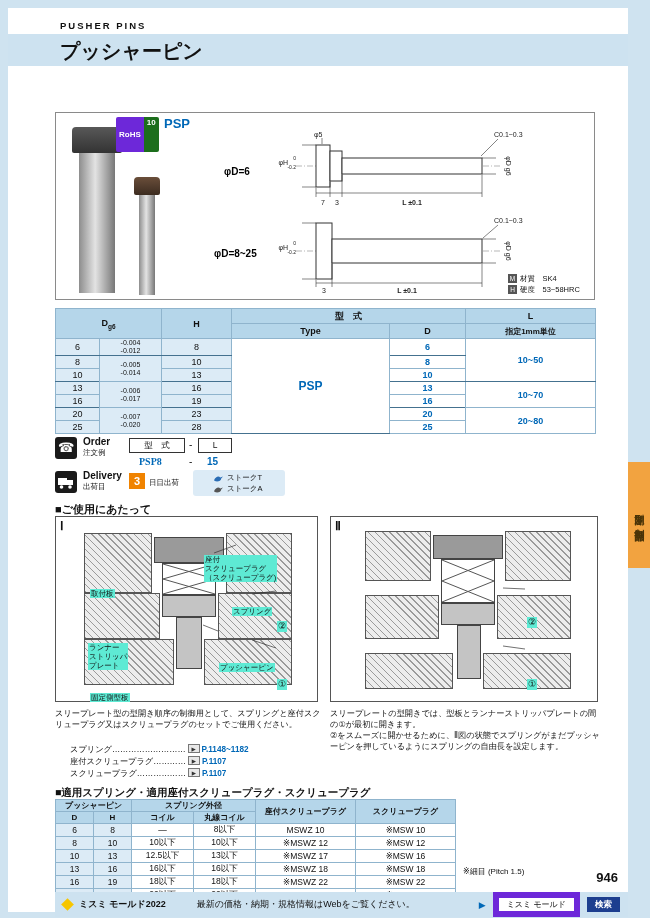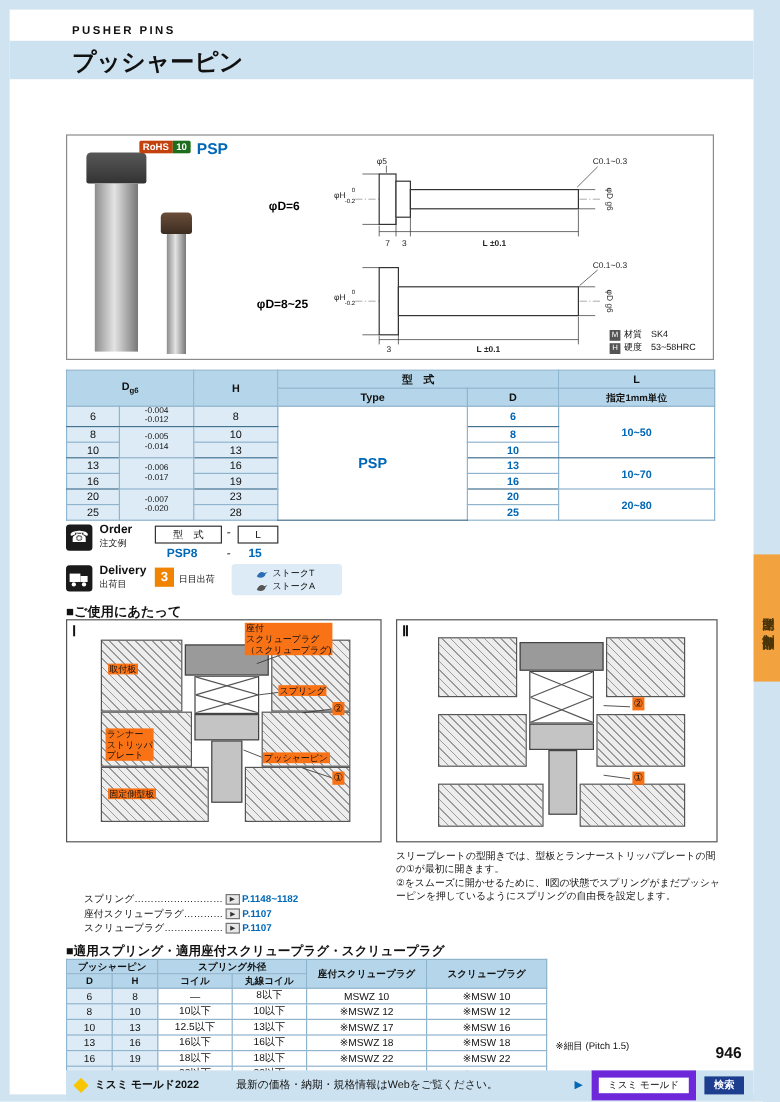--- a/index.html
+++ b/index.html
@@ -7,40 +7,40 @@
   body { position:relative; background:#cfe3f0; font-family:"Liberation Sans","DejaVu Sans",sans-serif; overflow:hidden; color:#111; }
   .content { position:absolute; left:8px; top:8px; width:620px; height:904px; background:#fff; }
   .abs { position:absolute; }
   .blue { color:#0068b7; font-weight:bold; }
   .band { background:#cde2f0; }
   
   .panel { border:1px solid #8a8a8a; background:#fff; }
   .cap { background:linear-gradient(180deg,#585858,#333); border-radius:4px 4px 2px 2px; }
   .pinbody { background:linear-gradient(90deg,#8d8d8d,#e3e3e3 45%,#777); }
   .badge { display:flex; font-size:8px; font-weight:bold; color:#fff; border-radius:2px; overflow:hidden; }
-  .badge .r1 { background:#c2410c; padding:1px 3px; }
+  .badge .r1 { background:#6d28d9; padding:13px 3px; }
   .badge .r2 { background:#1c6e1c; padding:1px 3px; }
   .mat-tag { display:inline-block; width:9px; height:9px; background:#555; color:#fff; font-size:6.5px; text-align:center; line-height:9px; margin-right:3px; }
   
   table.spec { border-collapse:collapse; table-layout:fixed; width:540px; font-size:9px; }
   table.spec th, table.spec td { border:1px solid #8fb4cd; text-align:center; padding:0; }
   table.spec { border:1px solid #44718f; }
   table.spec th { background:#b5d6ea; font-size:9px; height:15px; font-weight:bold; }
   table.spec td { height:13px; }
   td.tint { background:#dcebf6; }
   td.tol { font-size:7px; line-height:1.15; background:#dcebf6; }
   tr.grp td { border-bottom-color:#44718f; }
   
   table.apply { border-collapse:collapse; table-layout:fixed; width:400px; font-size:8.5px; border:1px solid #44718f; }
   table.apply th, table.apply td { border:1px solid #8fb4cd; text-align:center; padding:0; height:11px; }
   table.apply th { background:#b5d6ea; font-weight:bold; font-size:8px; height:12px; }
   
   .figbox { border:1px solid #555; background:#fff; }
   .hatch { background:repeating-linear-gradient(45deg,#9a9a9a 0px,#9a9a9a 1px,#ededed 1px,#ededed 5px); border:1px solid #555; }
-  .dlab { position:absolute; font-size:7.5px; background:#f97316; padding:0 1px; line-height:1.2; white-space:nowrap; }
+  .dlab { position:absolute; font-size:7.5px; background:#5eead4; padding:0 1px; line-height:1.2; white-space:nowrap;margin-top:36px; }
   .numeral { position:absolute; left:4px; top:2px; font-family:"Liberation Serif",serif; font-weight:bold; font-size:12px; }
   .part { position:absolute; border:1px solid #444; }
   .smalltxt { font-size:8.2px; line-height:1.35; }
   .ref-icon { display:inline-block; width:12px; height:9px; border:1px solid #777; background:#e8e8e8; font-size:5.5px; text-align:center; line-height:9px; color:#333; vertical-align:1px; margin:0 2px; }
   .sq-icon { width:22px; height:22px; background:#1a1a1a; border-radius:3px; color:#fff; text-align:center; }
   .obox { border:1px solid #333; background:#fff; text-align:center; font-size:8.5px; }
   .stork { background:#dcebf6; border-radius:3px; font-size:7.5px; display:flex; flex-direction:column; justify-content:center; padding:1px 20px; gap:1px; }
   .stork .row { display:flex; align-items:center; gap:3px; }
   .side-tab { position:absolute; left:628px; top:462px; width:22px; height:106px; background:#f2a340; display:flex; align-items:center; justify-content:center; }
   .side-tab span { writing-mode:vertical-rl; font-size:10px; font-weight:bold; color:#4a3408; letter-spacing:1px; }
@@ -212,21 +212,21 @@
     </tbody>
   </table>
 
   <div class="abs" style="left:47px;top:428px;width:540px;height:34px;">
     <div class="abs sq-icon" style="left:0;top:1px;font-size:13px;line-height:22px;"><span>☎</span></div>
     <div class="abs" style="left:28px;top:0;font-size:10px;font-weight:bold;text-align:right;">Order</div>
     <div class="abs" style="left:28px;top:12px;font-size:7.5px;">注文例</div>
     <div class="abs obox" style="left:74px;top:2px;width:56px;height:15px;line-height:13px;">型　式</div>
     <div class="abs" style="left:134px;top:3px;font-size:10px;">-</div>
     <div class="abs obox" style="left:143px;top:2px;width:34px;height:15px;line-height:13px;">L</div>
-    <div class="abs blue" style="left:84px;top:20px;font-size:10px;">PSP8</div>
+    <div class="abs blue" style="left:84px;top:20px;font-size:10px;font-family:Liberation Serif, serif;">PSP8</div>
     <div class="abs" style="left:134px;top:20px;font-size:10px;">-</div>
     <div class="abs blue" style="left:152px;top:20px;font-size:10px;">15</div>
   </div>
 
   <div class="abs" style="left:47px;top:462px;width:540px;height:28px;">
     <div class="abs sq-icon" style="left:0;top:1px;">
       <svg width="22" height="22" viewBox="0 0 22 22">
           <rect x="3" y="7" width="9" height="7" fill="#fff"></rect>
           <rect x="12" y="9" width="6" height="5" fill="#fff"></rect>
           <circle cx="6.5" cy="16" r="1.8" fill="#fff"></circle>
@@ -323,20 +323,21 @@
     <div class="abs part" style="left:110px;top:86px;width:54px;height:22px;background:#c4c4c4;"></div>
     <div class="abs part" style="left:126px;top:108px;width:24px;height:54px;background:#c4c4c4;"></div>
     <svg class="abs" style="left:0;top:0;" width="268" height="186">
       <line x1="194" y1="72" x2="172" y2="71" stroke="#333" stroke-width="0.7"></line>
       <line x1="194" y1="132" x2="172" y2="129" stroke="#333" stroke-width="0.7"></line>
     </svg>
     <div class="dlab" style="left:196px;top:64px;font-size:9px;">②</div>
     <div class="dlab" style="left:196px;top:126px;font-size:9px;">①</div>
   </div>
 
+  <div class="abs smalltxt" style="left:47px;top:700px;width:268px;">スリープレート型の型開き順序の制御用として、スプリングと座付スクリュープラグ又はスクリュープラグのセットでご使用ください。</div>
   <div class="abs" style="left:62px;top:736px;font-size:8.2px;line-height:1.45;">
     <div>
       <span>スプリング</span><span>………………………</span><span class="ref-icon">▶</span><span class="blue">P.1148~1182</span>
     </div>
     <div>
       <span>座付スクリュープラグ</span><span>…………</span><span class="ref-icon">▶</span><span class="blue">P.1107</span>
     </div>
     <div>
       <span>スクリュープラグ</span><span>………………</span><span class="ref-icon">▶</span><span class="blue">P.1107</span>
     </div>

